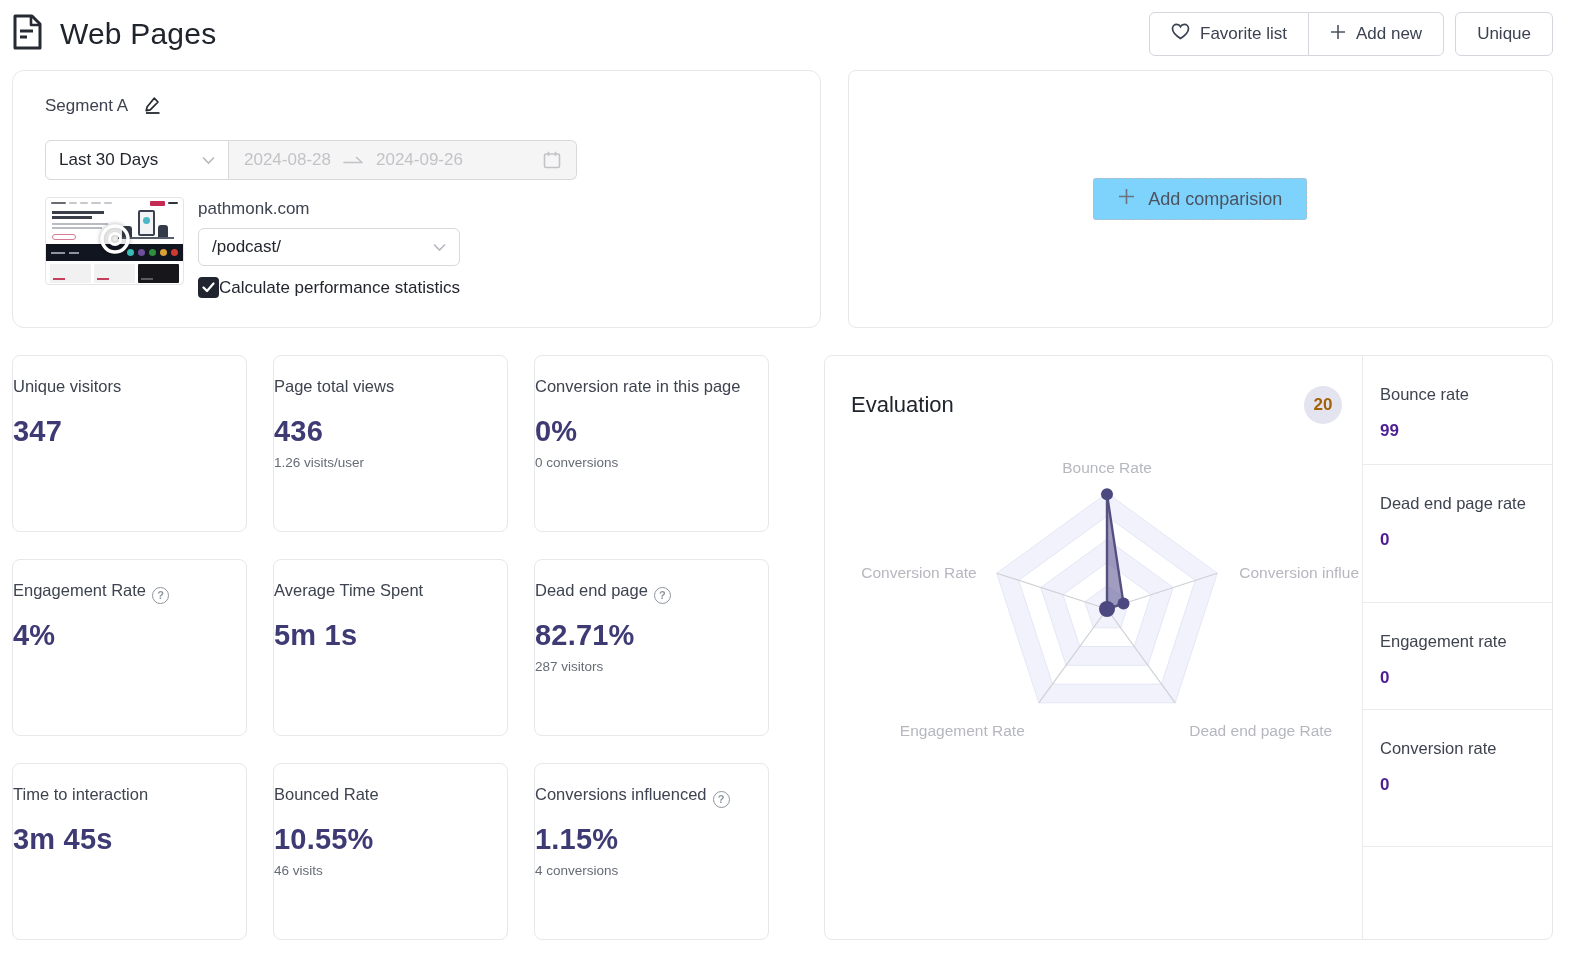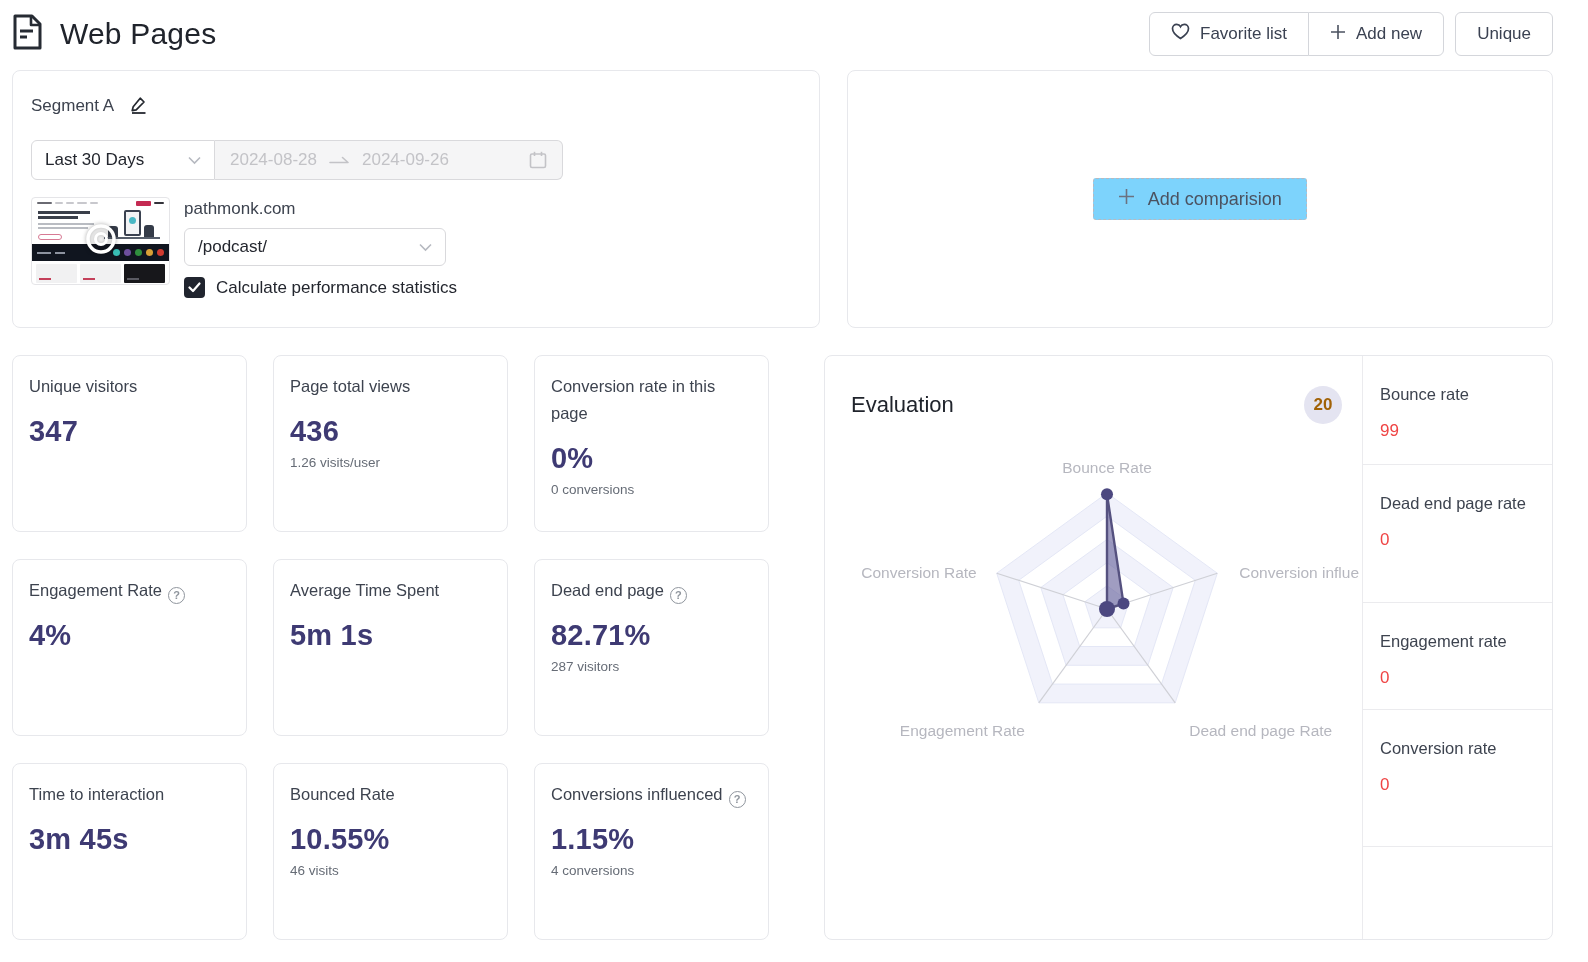--- a/index.html
+++ b/index.html
@@ -22,21 +22,21 @@
     border-radius:6px; cursor:pointer; white-space:nowrap;
   }
   .btn-group { display:flex; }
   .btn-group .btn:first-child { border-radius:6px 0 0 6px; }
   .btn-group .btn:last-child { border-radius:0 6px 6px 0; margin-left:-1px; }
   .btn.print { margin-left:11px; }
 
   
   .grid-top { display:flex; gap:27px; margin-top:10px; }
   .panel { border:1px solid #e7e8ec; border-radius:8px; background:#fff; }
-  .segment-panel { width:863px; height:258px; padding:24px 18px; }
+  .segment-panel { width:863px; height:258px; padding:24px 32px;border-radius:12px; }
   .comparison-panel { width:757px; height:258px; display:flex; align-items:center; justify-content:center; }
 
   .segment-head { display:flex; align-items:center; gap:15px; }
   .segment-name { font-size:17px; color:#3d434f; }
   .icon-btn { background:none; border:none; cursor:pointer; display:flex; align-items:center; }
 
   .controls-row { display:flex; margin-top:23px; height:40px; width:532px; }
   .preset-select {
     width:184px; border:1px solid #d9d9dc; border-radius:6px 0 0 6px; background:#fff;
     display:flex; align-items:center; justify-content:space-between; padding:0 13px;
@@ -81,34 +81,34 @@
   .t-card.dark::after { background:#5a5a62; }
   .eye-overlay { position:absolute; left:50%; top:50%; transform:translate(-50%,-50%); filter:drop-shadow(0 0 2px rgba(0,0,0,.35)); }
 
   .site-col { display:flex; flex-direction:column; }
   .site-domain { font-size:17px; color:#3d434f; margin-top:2px; }
   .page-select {
     width:262px; height:38px; border:1px solid #d9d9dc; border-radius:6px; background:#fff;
     display:flex; align-items:center; justify-content:space-between; padding:0 13px;
     font-size:17px; color:#23262e; margin-top:9px; cursor:pointer;
   }
-  .calc-row { display:flex; align-items:center; gap:11px; margin-top:11px; }
+  .calc-row { display:flex; align-items:center; margin-top:11px; }
   .checkbox { width:21px; height:21px; background:#20242e; border-radius:4px; display:flex; align-items:center; justify-content:center; cursor:pointer; }
   .calc-label { font-size:17px; color:#23262e; }
 
   .add-comparison {
     border:1.5px dashed #b6b9c1; border-radius:3px; background:#7dd3fc; cursor:pointer;
     height:42px; padding:0 24px; display:flex; align-items:center; gap:13px;
     font-size:18px; color:#4b5260;
   }
 
   
   .grid-main { display:flex; gap:27px; margin-top:27px; }
   .metrics-grid { width:757px; display:grid; grid-template-columns:repeat(3,235px); grid-auto-rows:177px; column-gap:26px; row-gap:27px; }
-  .metric-card { border:1px solid #e7e8ec; border-radius:8px; padding:17px 16px; }
+  .metric-card { border:1px solid #e7e8ec; border-radius:8px; padding:17px 0; }
   .metric-label { font-size:16.5px; color:#3d434f; line-height:1.65; }
   .metric-value { font-size:29px; font-weight:600; color:#3e3a73; margin-top:15px; letter-spacing:.2px; }
   .metric-sub { font-size:13.5px; color:#666c76; margin-top:7px; }
   .help {
     display:inline-flex; width:17px; height:17px; border:1.4px solid #8f959d; border-radius:50%;
     align-items:center; justify-content:center; font-size:11px; color:#8f959d;
     vertical-align:-3px; margin-left:6px; font-weight:700;
   }
 
   
@@ -119,21 +119,21 @@
   .score-badge { width:38px; height:38px; border-radius:50%; background:#e4e4f1; color:#a16207; font-size:17px; font-weight:700; display:flex; align-items:center; justify-content:center; }
   .radar { position:absolute; left:0; top:0; }
   .eval-sidebar { width:190px; border-left:1px solid #ebebee; display:flex; flex-direction:column; }
   .stat-row { padding:25px 10px 0 17px; border-bottom:1px solid #ebebee; }
   .stat-row:nth-child(1){ height:109px; }
   .stat-row:nth-child(2){ height:138px; }
   .stat-row:nth-child(3){ height:107px; }
   .stat-row:nth-child(4){ height:137px; }
   .stat-row:nth-child(5){ height:94px; border-bottom:none; }
   .stat-label { font-size:16.5px; color:#3d434f; line-height:1.6; }
-  .stat-value { font-size:17px; font-weight:400; color:#ef4444; margin-top:14px; }
+  .stat-value { font-size:17px; font-weight:700; color:#4c1d95; margin-top:14px; }
 </style>
 </head>
 <body>
 
 <div class="page">
 
   <div class="topbar">
     <div class="title-wrap">
       <span>
         <svg width="31" height="36" viewBox="0 0 31 36" fill="none">

